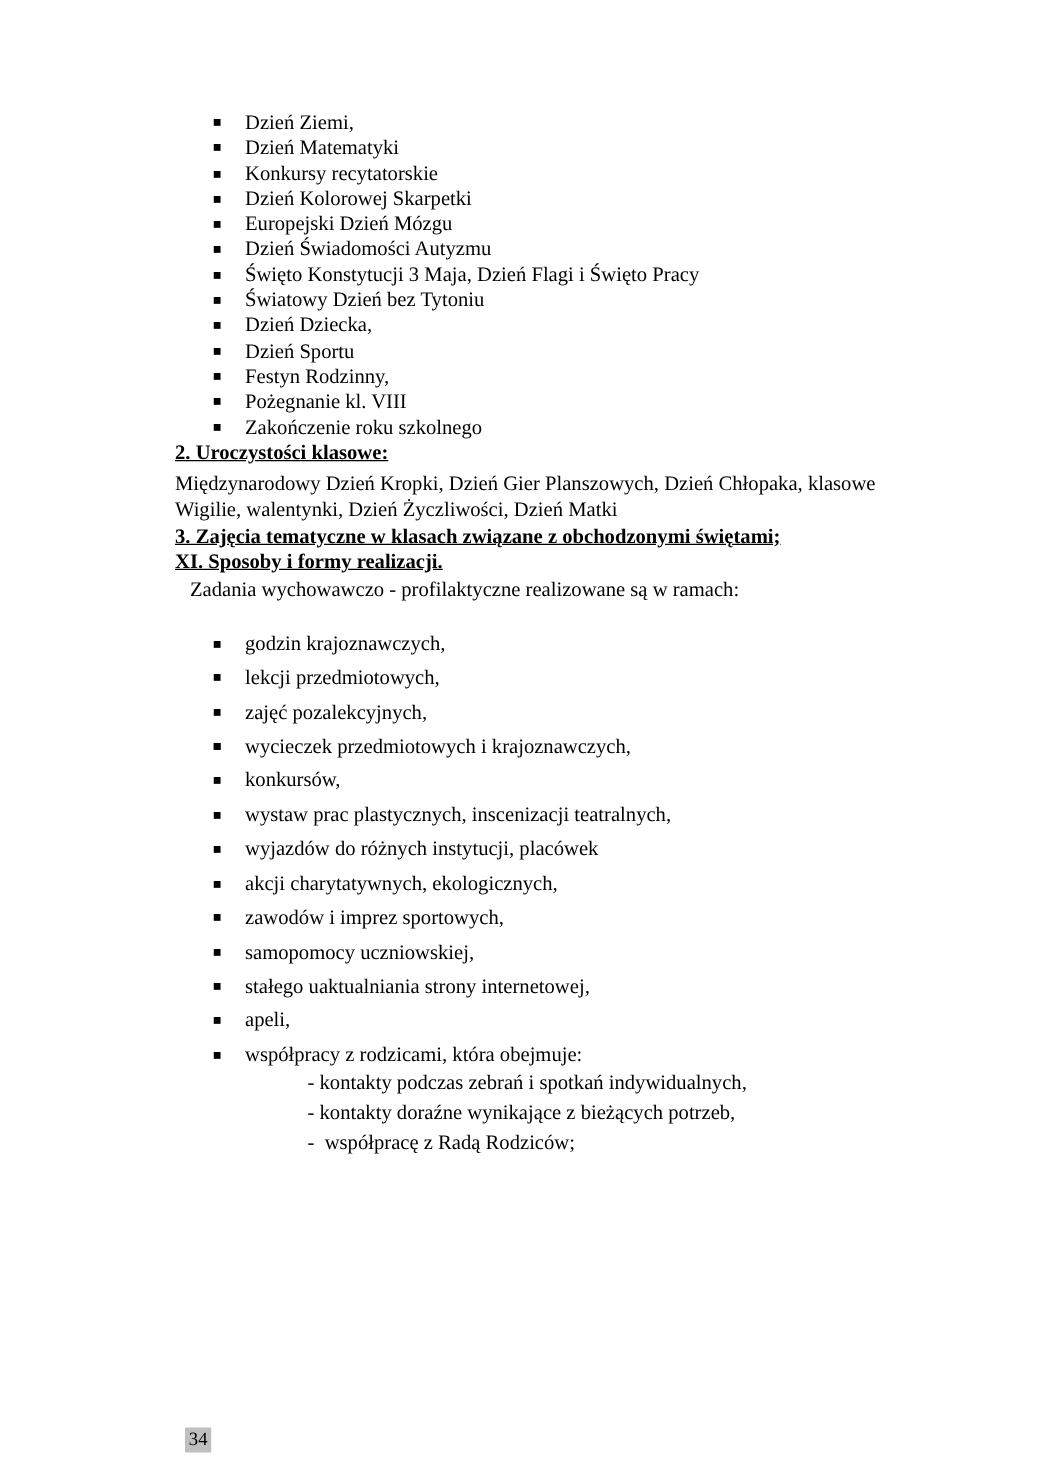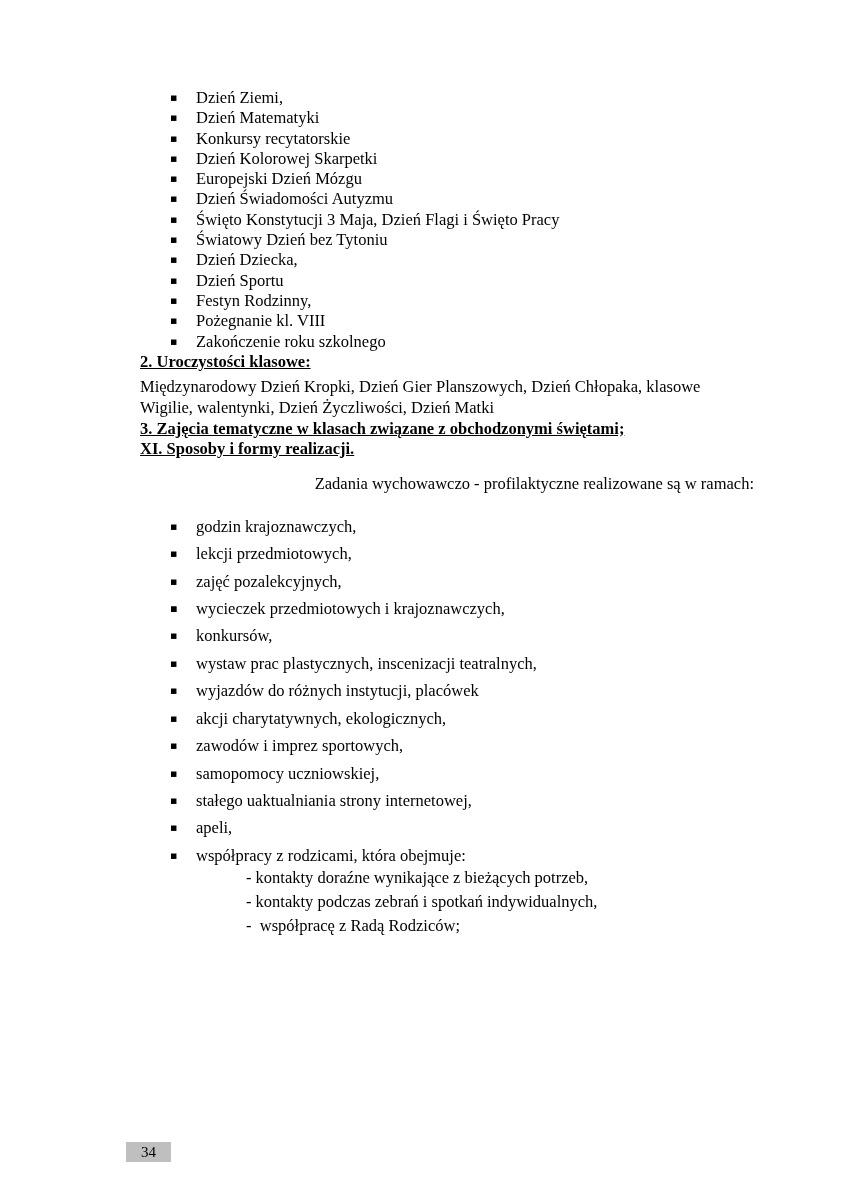--- a/index.html
+++ b/index.html
@@ -58,36 +58,35 @@
     text-decoration: underline;
   }
   .h-sec2 { margin-top: 26px; }
   .h-sec3 { margin-top: 20px; }
   .h-sec11 { margin-top: 22px; }
   p.body-par {
     margin: 4px 0 0 0;
     line-height: 21.5px;
   }
   p.intro-par {
-    margin: 16px 0 0 0;
+    margin: 4px 0 0 0;
     padding-left: 12px;
     line-height: 18px;
-    text-align: right;
   }
   .sub-item {
     line-height: 24px;
     padding-left: 50px;
     white-space: pre-wrap;
   }
   .page-number {
     position: absolute;
-    left: 126px;
+    left: 148px;
     top: 1142px;
     background: #bfbfbf;
-    padding: 0 15px;
+    padding: 0 3px;
     font-size: 15px;
     line-height: 20px;
     font-family: "Liberation Serif", "DejaVu Serif", serif;
   }
 </style>
 </head>
 <body>
 
 <div class="page">
   <div class="content">
@@ -125,22 +124,22 @@
       <li><span class="bullet">▪</span><span>konkursów,</span></li>
       <li><span class="bullet">▪</span><span>wystaw prac plastycznych, inscenizacji teatralnych,</span></li>
       <li><span class="bullet">▪</span><span>wyjazdów do różnych instytucji, placówek</span></li>
       <li><span class="bullet">▪</span><span>akcji charytatywnych, ekologicznych,</span></li>
       <li><span class="bullet">▪</span><span>zawodów i imprez sportowych,</span></li>
       <li><span class="bullet">▪</span><span>samopomocy uczniowskiej,</span></li>
       <li><span class="bullet">▪</span><span>stałego uaktualniania strony internetowej,</span></li>
       <li><span class="bullet">▪</span><span>apeli,</span></li>
       <li>
         <span class="bullet">▪</span><span>współpracy z rodzicami, która obejmuje:</span>
+        <div class="sub-item">- kontakty podczas zebrań i spotkań indywidualnych,</div>
         <div class="sub-item">- kontakty doraźne wynikające z bieżących potrzeb,</div>
-        <div class="sub-item">- kontakty podczas zebrań i spotkań indywidualnych,</div>
         <div class="sub-item">-  współpracę z Radą Rodziców;</div>
       </li>
     </ul>
 
   </div>
 
   <div class="page-number">34</div>
 </div>
 
 </body></html>

